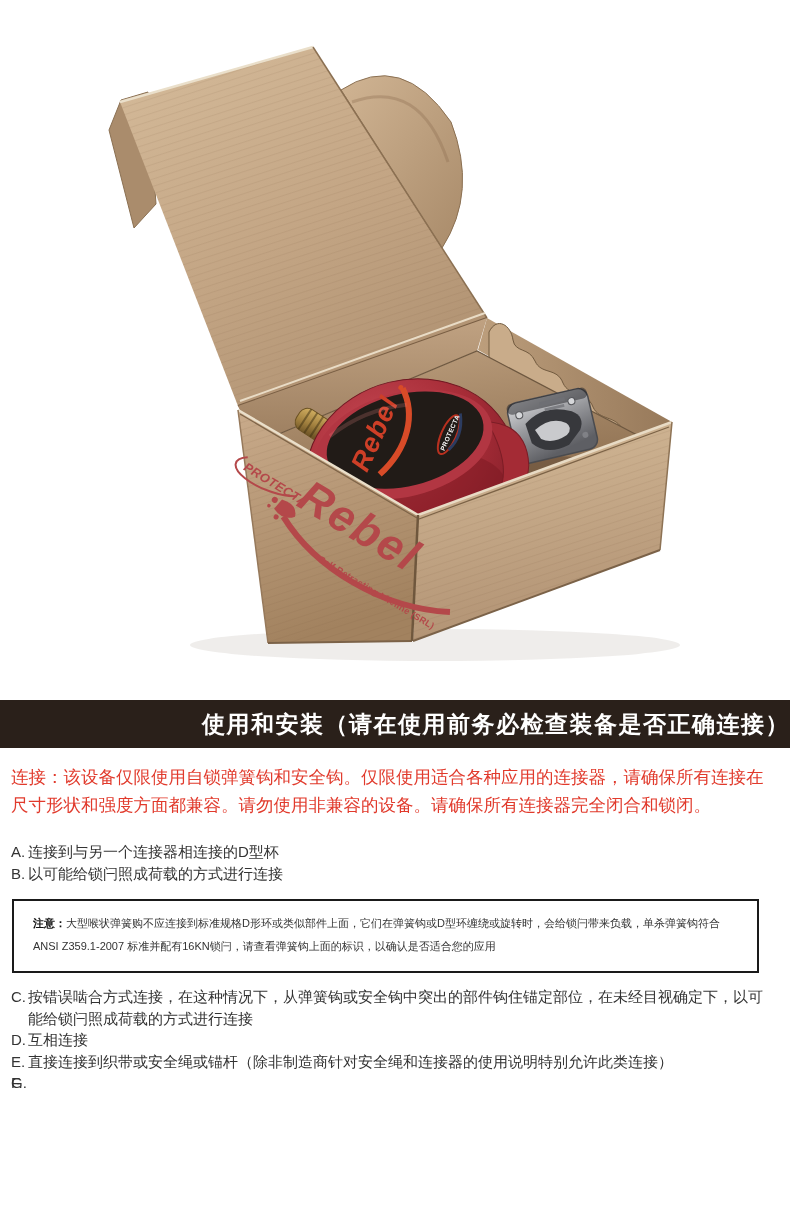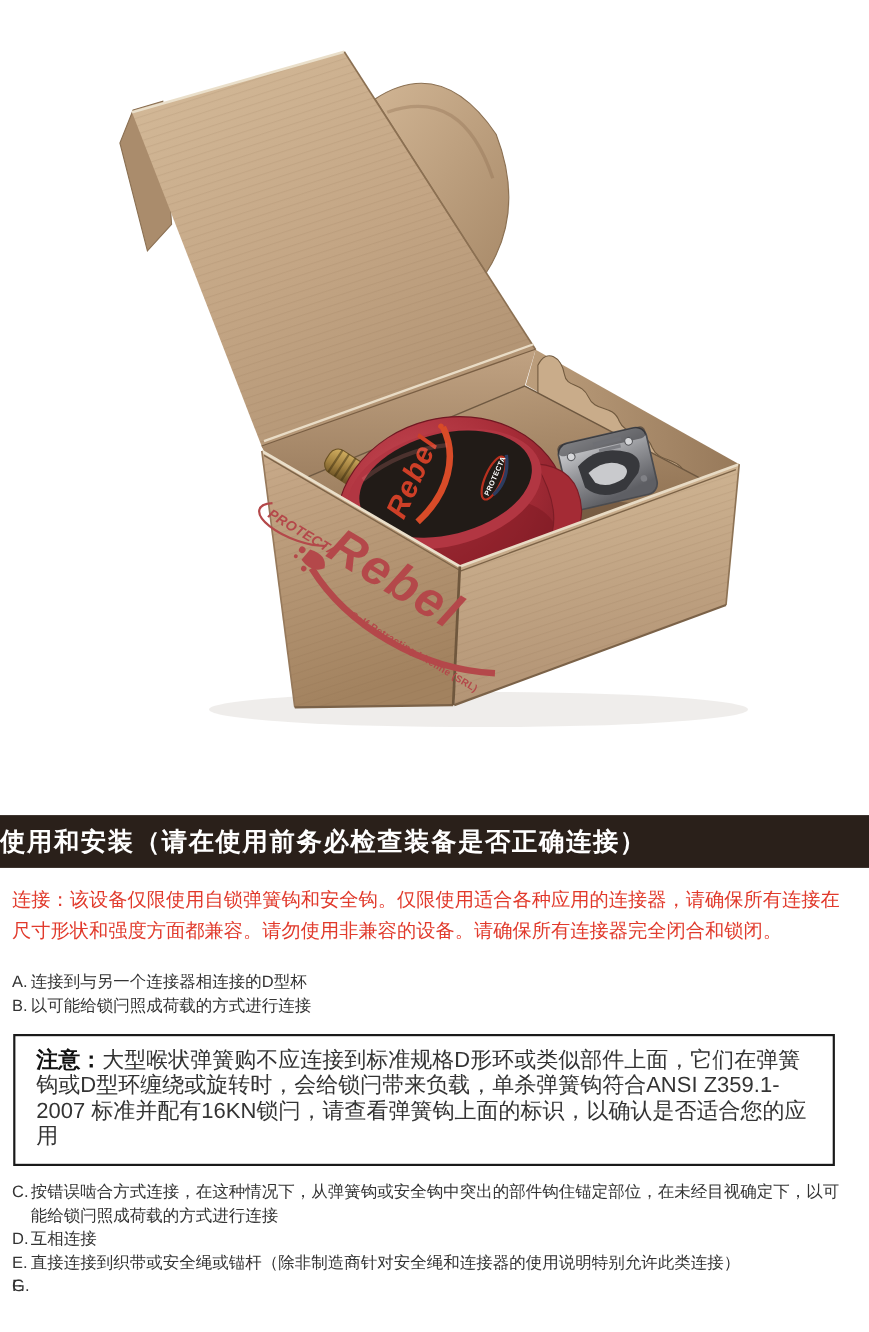--- a/index.html
+++ b/index.html
@@ -2,31 +2,31 @@
 <html><head>
 <meta charset="utf-8">
 <style>
   html,body{margin:0;padding:0;background:#ffffff;}
   body{width:790px;font-family:"Liberation Sans","DejaVu Sans",sans-serif;}
   .page{width:790px;height:1211px;background:#ffffff;overflow:hidden;position:relative;}
 
   .photo{width:790px;height:700px;position:relative;background:#ffffff;}
   .photo svg{display:block;}
 
-  .banner{height:48px;background:#2a201a;color:#ffffff;display:flex;align-items:center;justify-content:flex-start;
-          font-size:23px;font-weight:bold;letter-spacing:1.5px;margin-top:41px;}
+  .banner{height:48px;background:#2a201a;color:#ffffff;display:flex;align-items:center;justify-content:flex-end;
+          font-size:23px;font-weight:bold;letter-spacing:1.5px;}
 
   .content{padding:0 14px 0 11px;color:#333333;}
   p.redpara{color:#e13a2c;font-size:17.5px;line-height:28px;margin:15px 0 0 0;}
   .list{margin-top:22px;font-size:15px;line-height:21.5px;color:#333333;}
   .list.second{margin-top:13px;}
   .li{position:relative;padding-left:17px;}
   .li .lbl{position:absolute;left:0;top:0;}
   .notebox{margin:15px 17px 0 1px;border:2px solid #1a1a1a;padding:11px 20px 13px 19px;
-           font-size:20px;line-height:23px;color:#333333;}
+           font-size:11px;line-height:23px;color:#333333;}
   .notebox .nb{font-weight:bold;color:#111111;}
 </style>
 </head>
 <body>
 
 <div class="page">
 
   <div class="photo">
     <svg width="790" height="700" viewBox="0 0 790 700">
       <defs>

